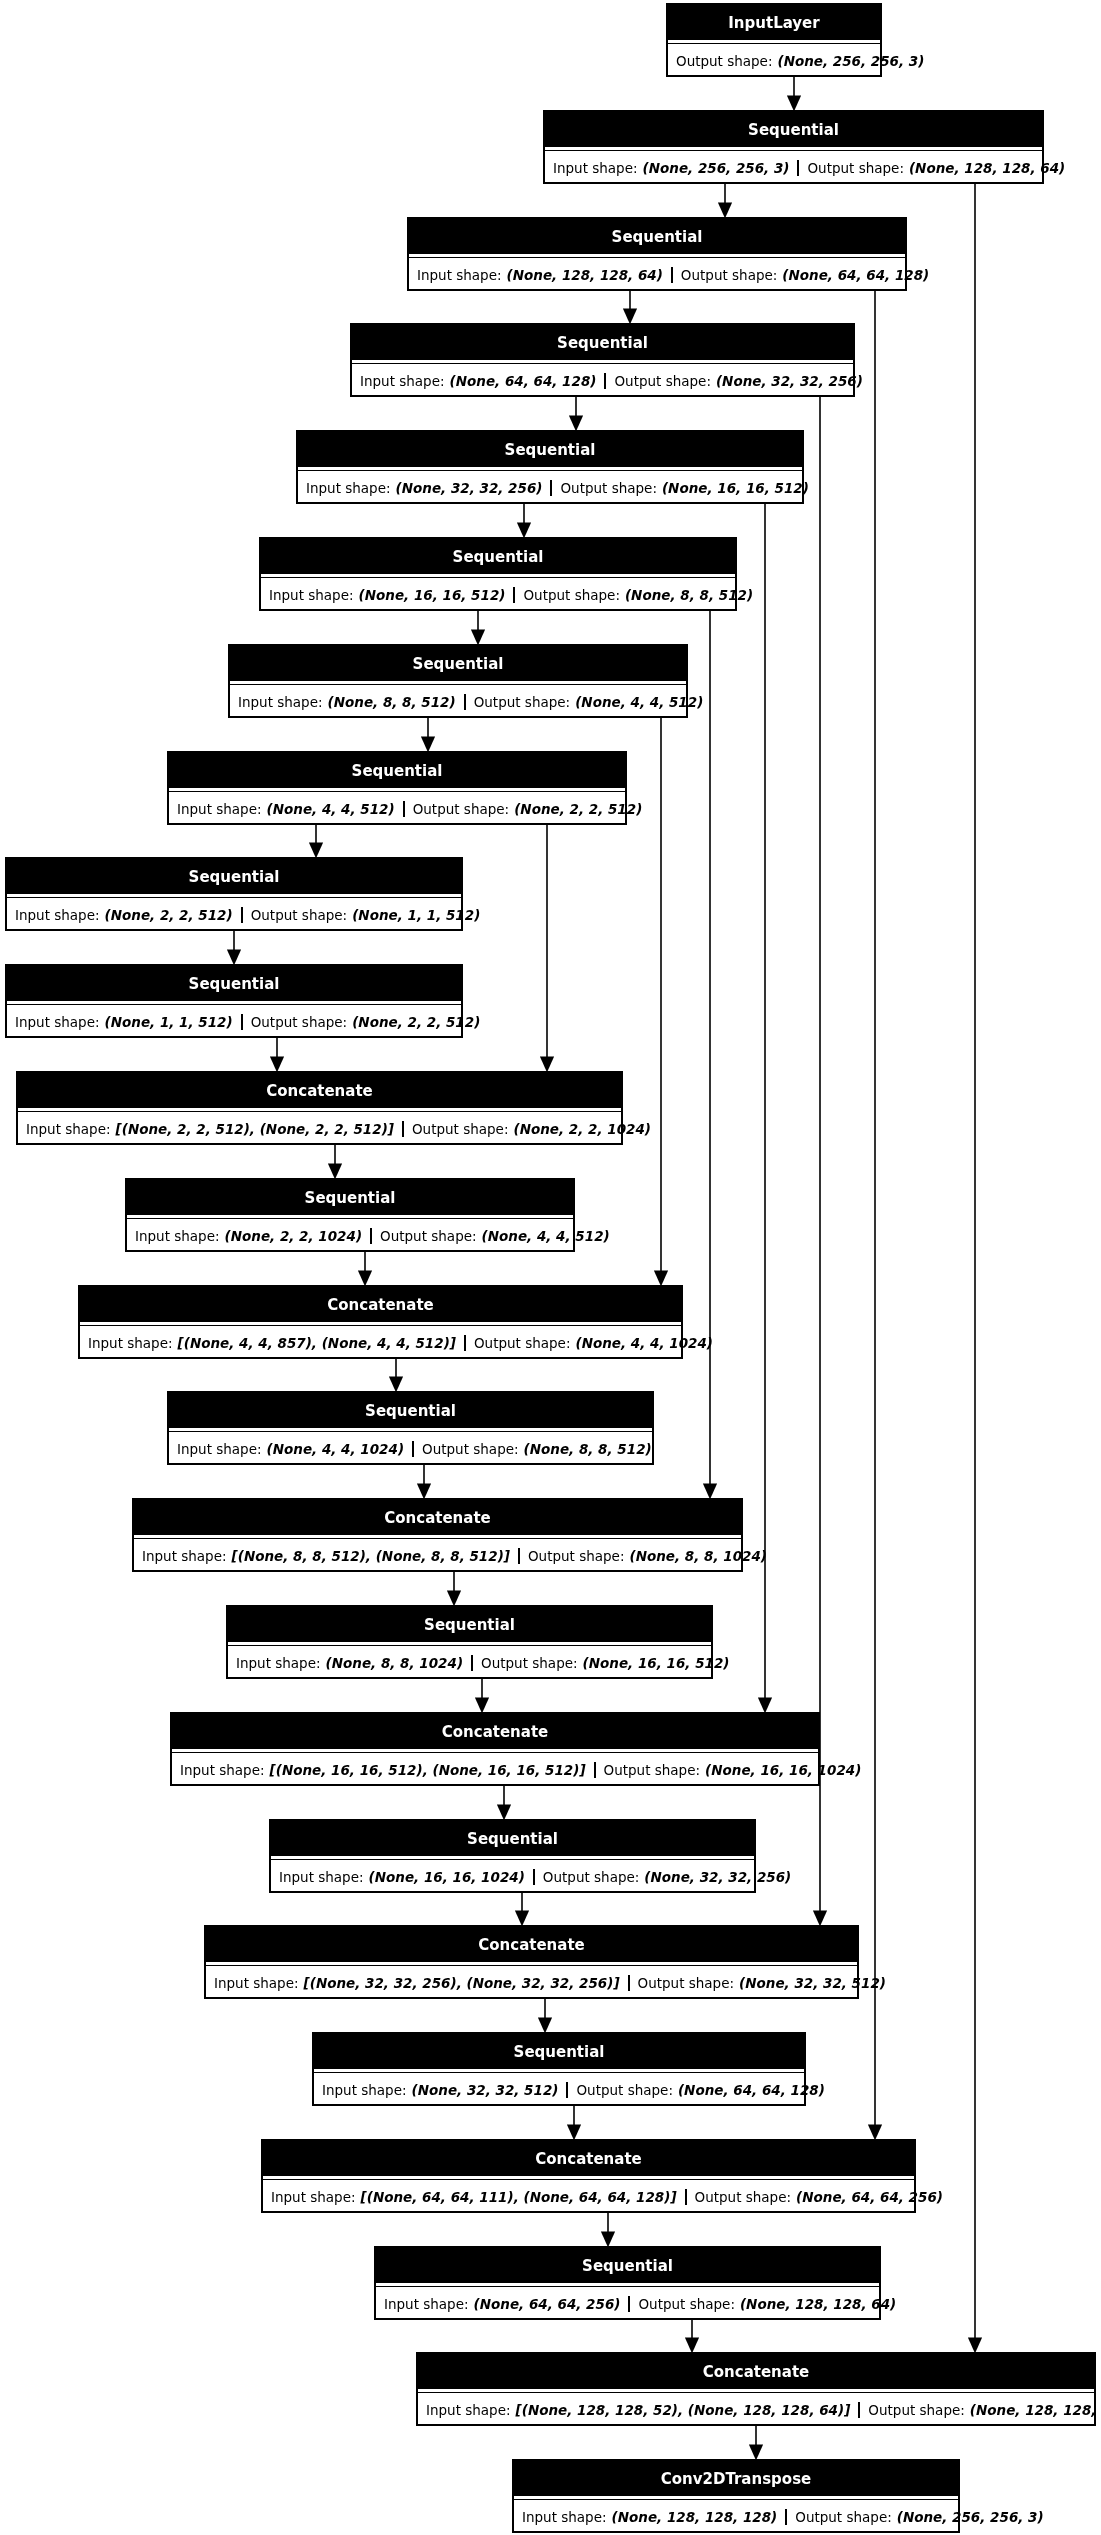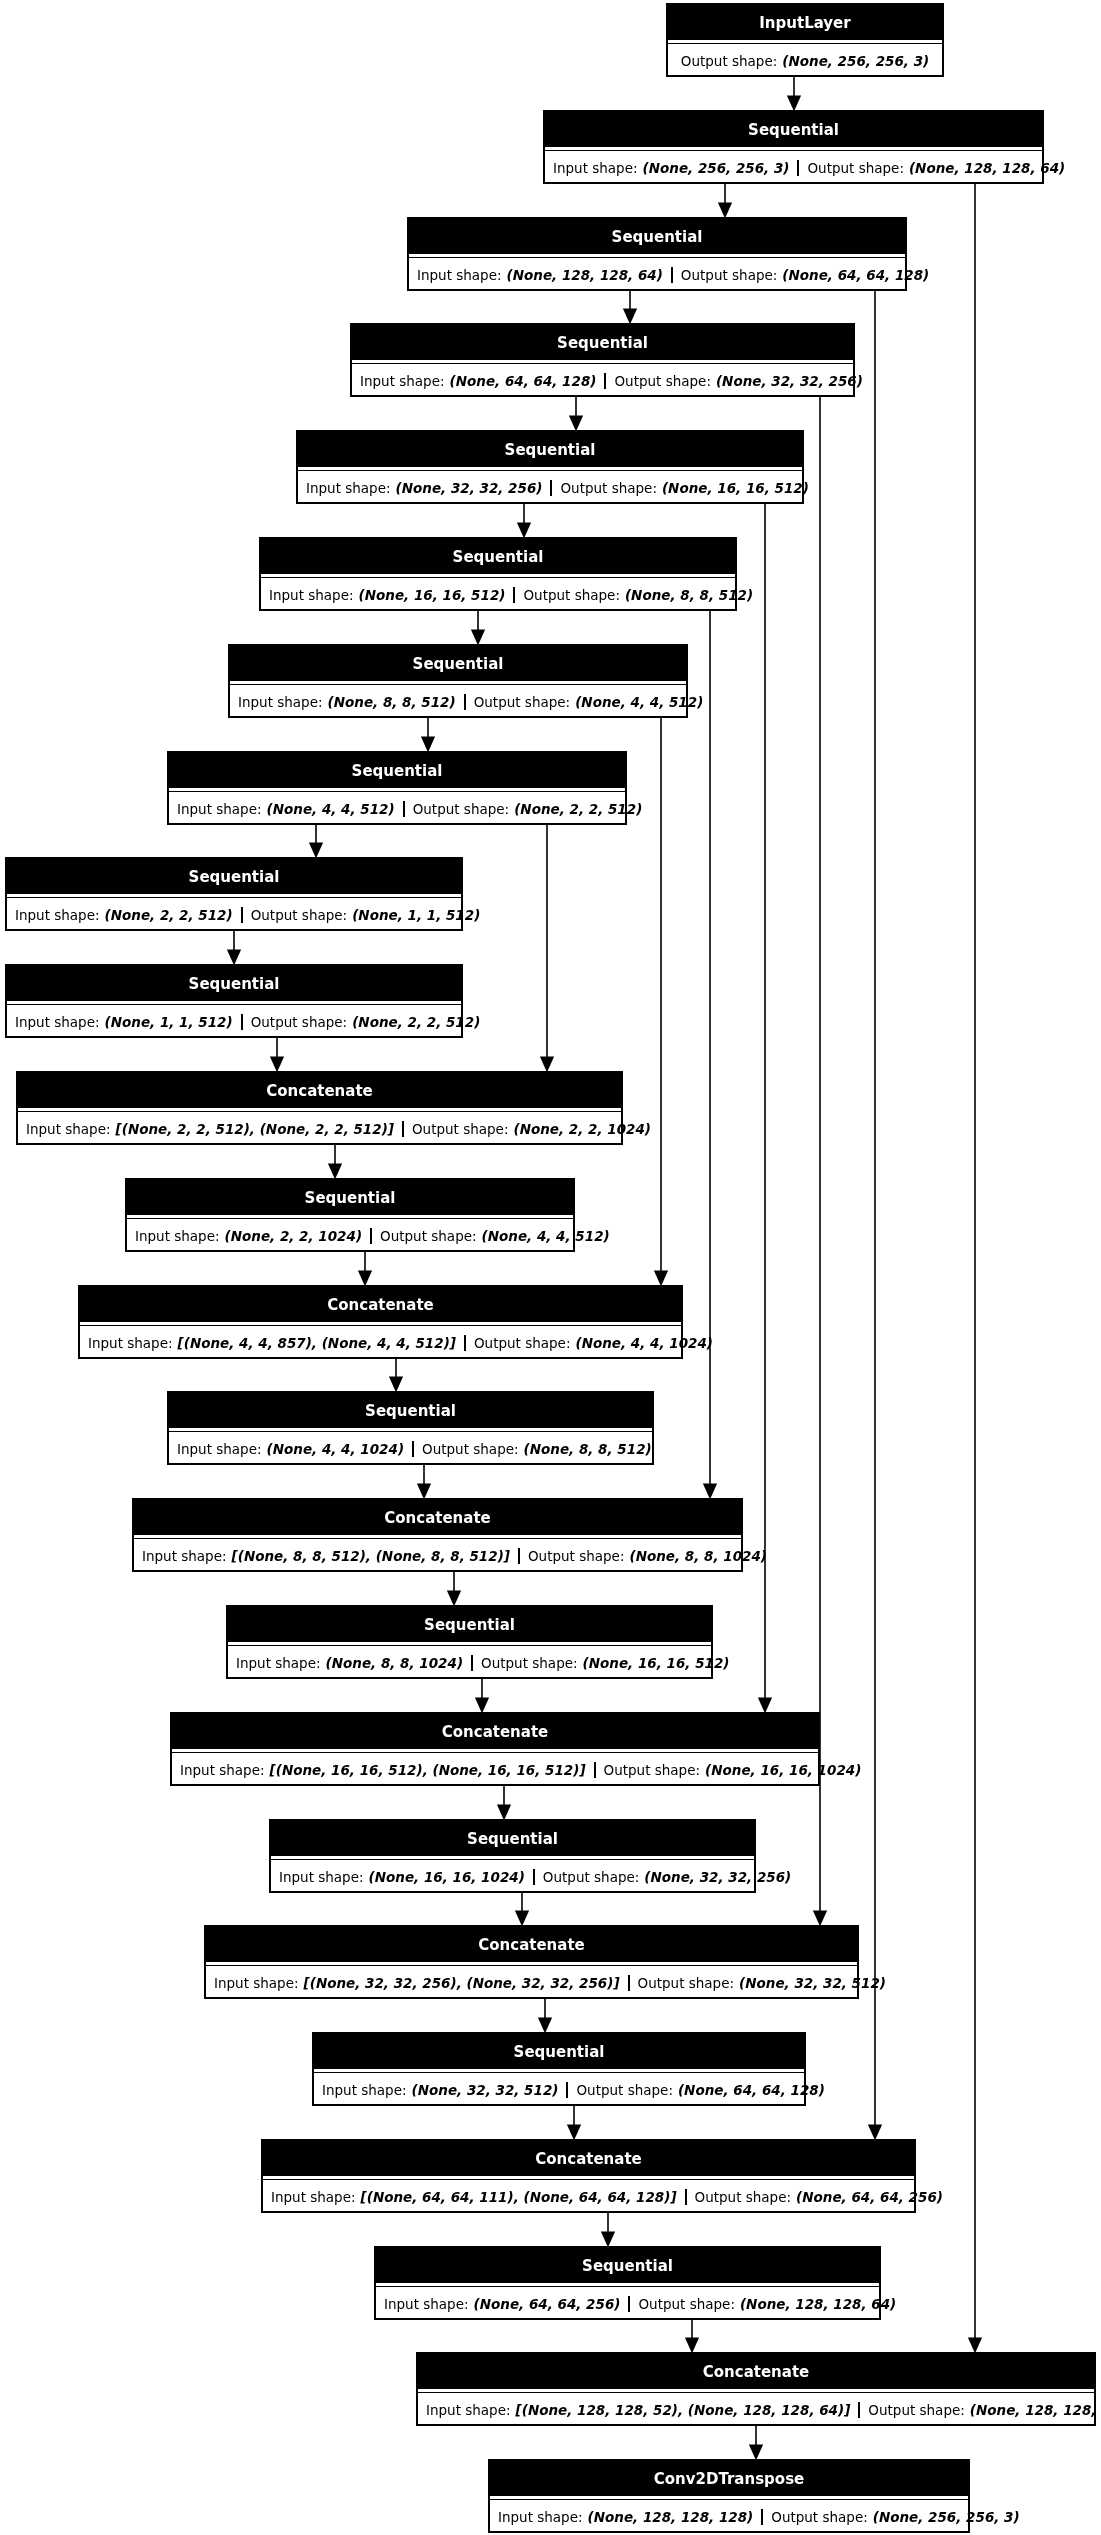--- a/index.html
+++ b/index.html
@@ -85,21 +85,21 @@
         <line x1="975" y1="184" x2="975" y2="2351" stroke="#000000" stroke-width="1.6" marker-end="url(#arrow)"></line>
         <line x1="875" y1="291" x2="875" y2="2138" stroke="#000000" stroke-width="1.6" marker-end="url(#arrow)"></line>
         <line x1="820" y1="397" x2="820" y2="1924" stroke="#000000" stroke-width="1.6" marker-end="url(#arrow)"></line>
         <line x1="765" y1="504" x2="765" y2="1711" stroke="#000000" stroke-width="1.6" marker-end="url(#arrow)"></line>
         <line x1="710" y1="611" x2="710" y2="1497" stroke="#000000" stroke-width="1.6" marker-end="url(#arrow)"></line>
         <line x1="661" y1="718" x2="661" y2="1284" stroke="#000000" stroke-width="1.6" marker-end="url(#arrow)"></line>
         <line x1="547" y1="825" x2="547" y2="1070" stroke="#000000" stroke-width="1.6" marker-end="url(#arrow)"></line>
       </g>
   </svg>
   <div id="graph">
-      <div class="node" style="left: 666px; top: 3px; width: 278px;">
+      <div class="node" style="left: 666px; top: 3px; width: 216px;">
         <div class="hdr">InputLayer</div>
         <div class="body">
           <div class="cell">
             <span>Output shape:</span>
             <span class="val">(None, 256, 256, 3)</span>
           </div>
         </div>
       </div>
       <div class="node" style="left: 543px; top: 110px; width: 501px;">
         <div class="hdr">Sequential</div>
@@ -380,21 +380,21 @@
           <div class="cell">
             <span>Input shape:</span>
             <span class="val">[(None, 128, 128, 52), (None, 128, 128, 64)]</span>
           </div>
           <div class="cell">
             <span>Output shape:</span>
             <span class="val">(None, 128, 128, 128)</span>
           </div>
         </div>
       </div>
-      <div class="node" style="left: 488px; top: 2459px; width: 482px;">
+      <div class="node" style="left: 512px; top: 2459px; width: 448px;">
         <div class="hdr">Conv2DTranspose</div>
         <div class="body">
           <div class="cell">
             <span>Input shape:</span>
             <span class="val">(None, 128, 128, 128)</span>
           </div>
           <div class="cell">
             <span>Output shape:</span>
             <span class="val">(None, 256, 256, 3)</span>
           </div>

